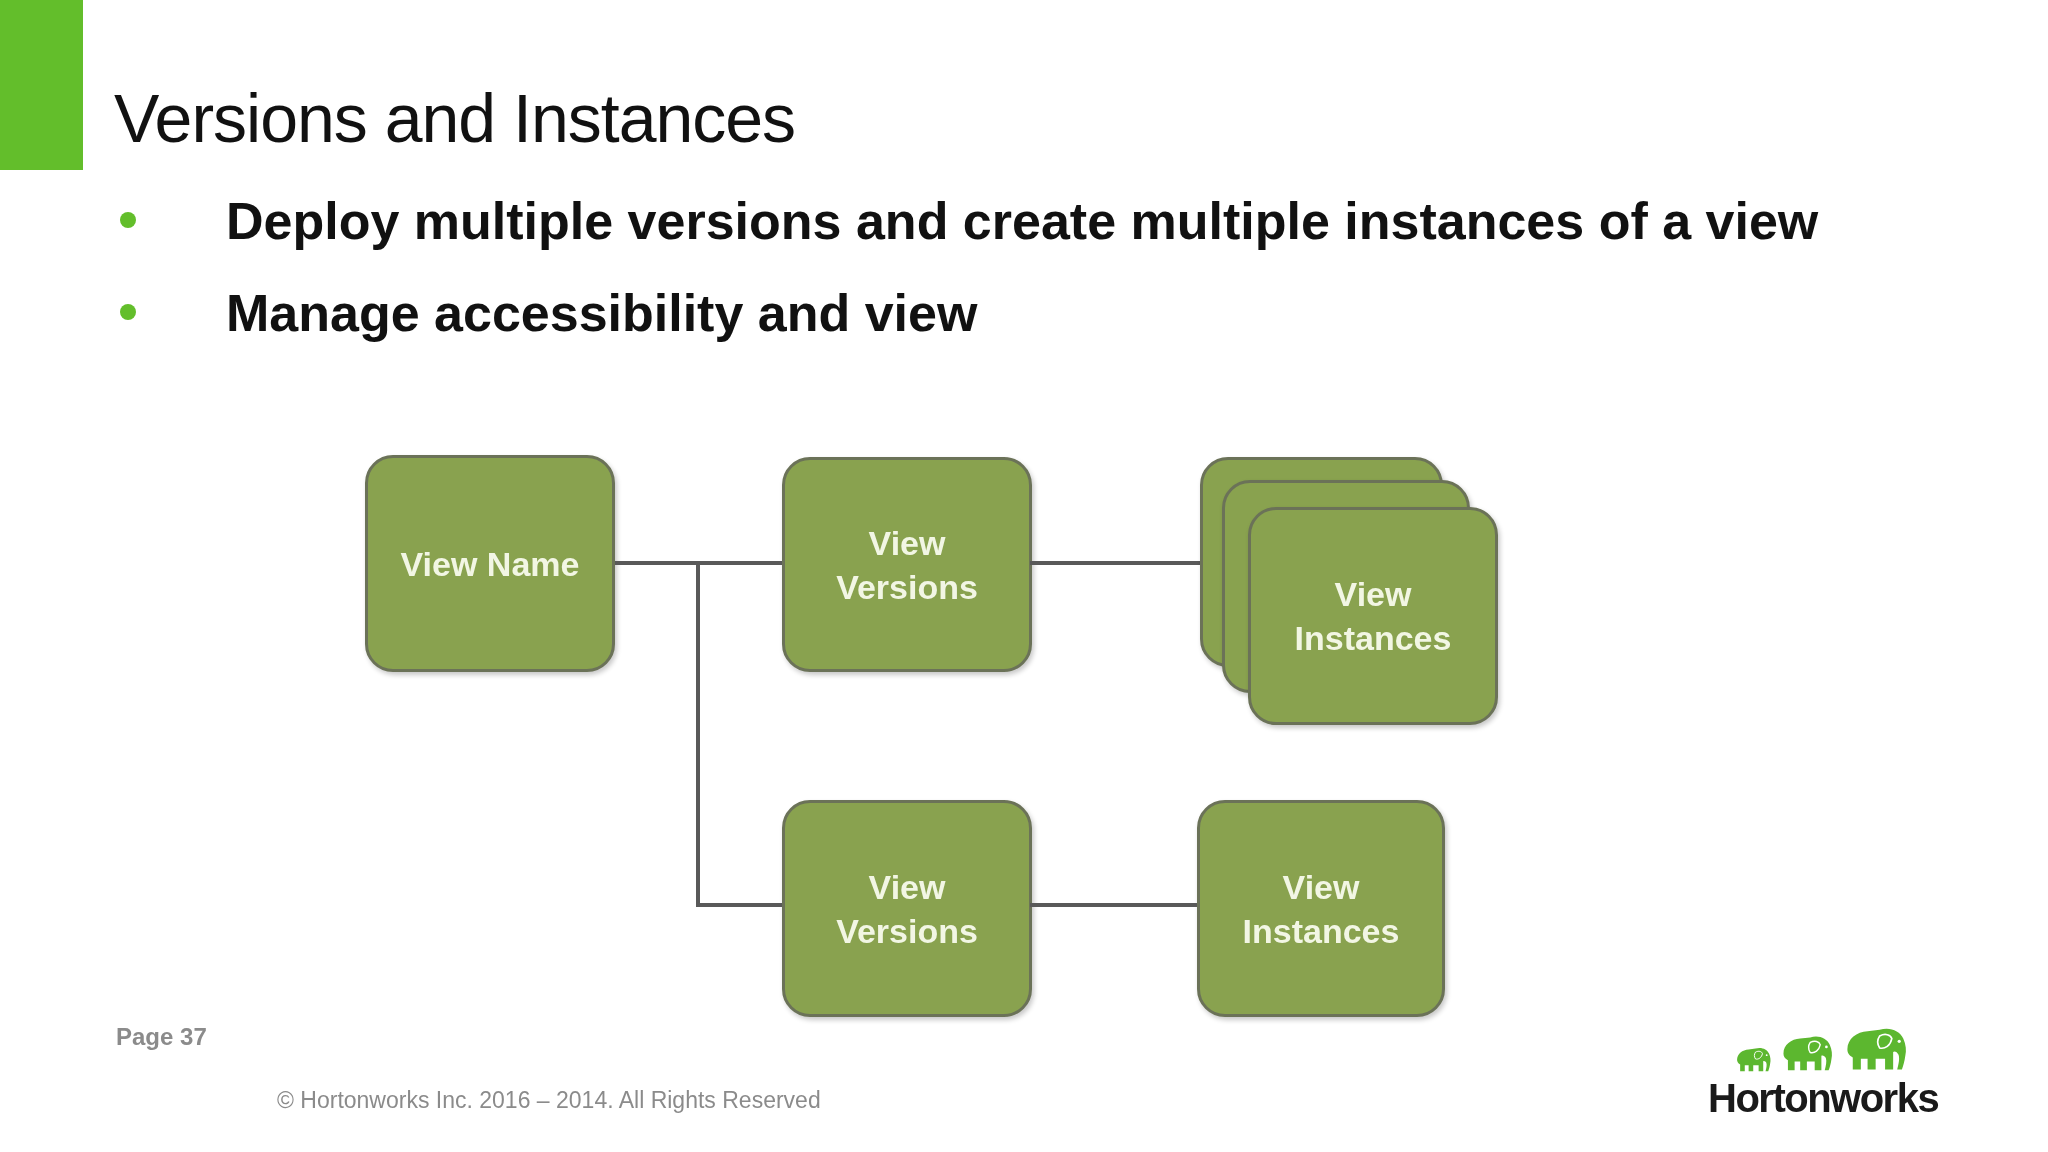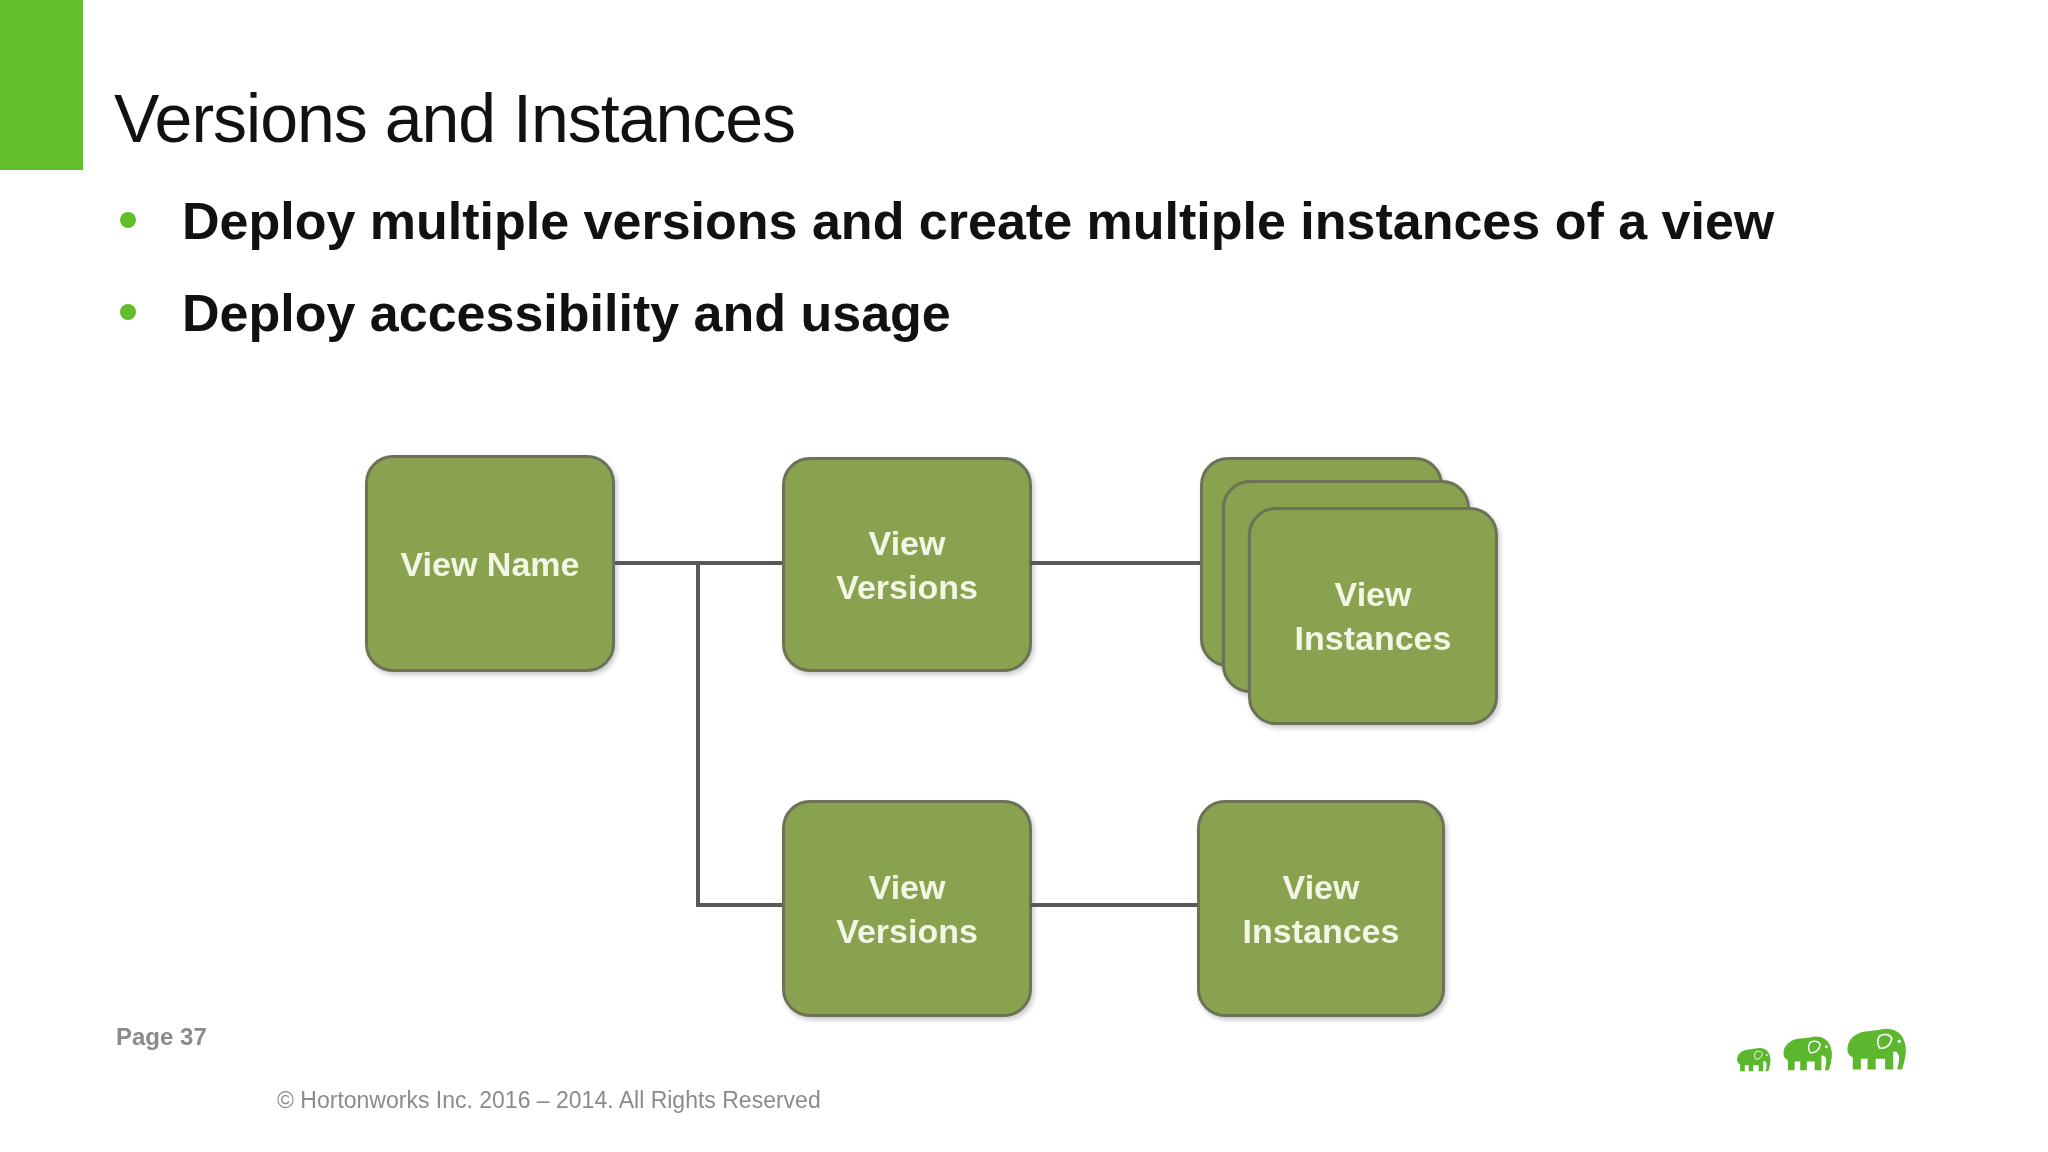--- a/index.html
+++ b/index.html
@@ -14,21 +14,21 @@
     background:var(--accent-green,#63be2b);
   }
   
   .slide-title{
     position:absolute;left:114px;top:38px;
     font-size:68px;line-height:1.0;letter-spacing:-1px;
     color:var(--text-black,#111);font-weight:400;white-space:nowrap;
   }
   
   .bullets{position:absolute;left:116px;top:192px;width:1760px;}
-  .bullet-row{display:flex;align-items:flex-start;margin-bottom:34px;}
+  .bullet-row{display:flex;align-items:flex-start;margin-bottom:34px;gap:44px;}
   .bullet-dot{
     flex:0 0 auto;width:16px;height:16px;border-radius:50%;
     background:var(--accent-green,#63be2b);margin:20px 46px 0 4px;
   }
   .bullet-text{
     font-size:52px;font-weight:700;color:var(--text-black,#111);
     line-height:58px;white-space:nowrap;
   }
   
   .diagram{position:absolute;left:0;top:0;width:2048px;height:852px;}
@@ -82,21 +82,21 @@
 
 <h1 class="slide-title">Versions and Instances</h1>
 
 <div class="bullets">
   <div class="bullet-row">
     <span class="bullet-dot"></span>
     <span class="bullet-text">Deploy multiple versions and create multiple instances of a view</span>
   </div>
   <div class="bullet-row">
     <span class="bullet-dot"></span>
-    <span class="bullet-text">Deploy accessibility and usage</span>
+    <span class="bullet-text">Manage accessibility and view</span>
   </div>
 </div>
 
 <div class="diagram">
 
   <div class="connector conn-h1"></div>
   <div class="connector conn-h2"></div>
   <div class="connector conn-v1"></div>
   <div class="connector conn-h3"></div>
   <div class="connector conn-h4"></div>
@@ -142,13 +142,14 @@
       <path style="fill:var(--logo-green,#5cb72f)" d="M8,40 C8,24 22,14 38,13 L56,11 C70,6 86,12 91,24 C95,33 96,42 94,50 C93,58 91,64 89,70 L82,70 C84,62 86,54 84,48 C82,44 78,42 76,44 L76,70 L64,70 L64,54 L50,54 L50,70 L38,70 L38,54 L28,54 L28,70 L16,70 L16,52 C10,49 8,45 8,40 Z"></path>
       <path d="M56,20 C64,16 72,18 74,24 C72,34 64,40 56,38 C52,32 52,26 56,20 Z" style="fill:var(--logo-green,#5cb72f)" stroke="#ffffff" stroke-width="2.5"></path>
       <circle cx="85" cy="28" r="2.4" fill="#ffffff"></circle>
     </svg>
     <svg width="70" height="52" viewBox="0 0 104 76">
       <path style="fill:var(--logo-green,#5cb72f)" d="M8,40 C8,24 22,14 38,13 L56,11 C70,6 86,12 91,24 C95,33 96,42 94,50 C93,58 91,64 89,70 L82,70 C84,62 86,54 84,48 C82,44 78,42 76,44 L76,70 L64,70 L64,54 L50,54 L50,70 L38,70 L38,54 L28,54 L28,70 L16,70 L16,52 C10,49 8,45 8,40 Z"></path>
       <path d="M56,20 C64,16 72,18 74,24 C72,34 64,40 56,38 C52,32 52,26 56,20 Z" style="fill:var(--logo-green,#5cb72f)" stroke="#ffffff" stroke-width="2.5"></path>
       <circle cx="85" cy="28" r="2.4" fill="#ffffff"></circle>
     </svg>
   </div>
+  <div class="wordmark">Hortonworks</div>
 </div>
 
 </body></html>

